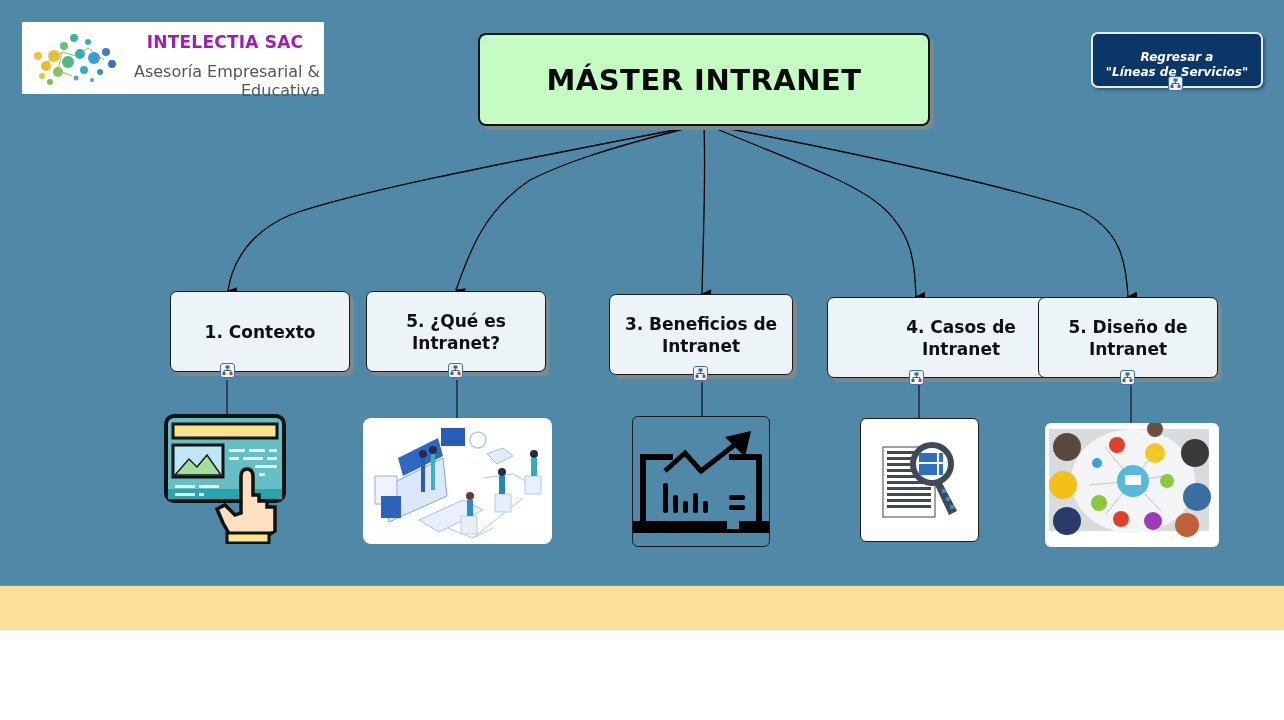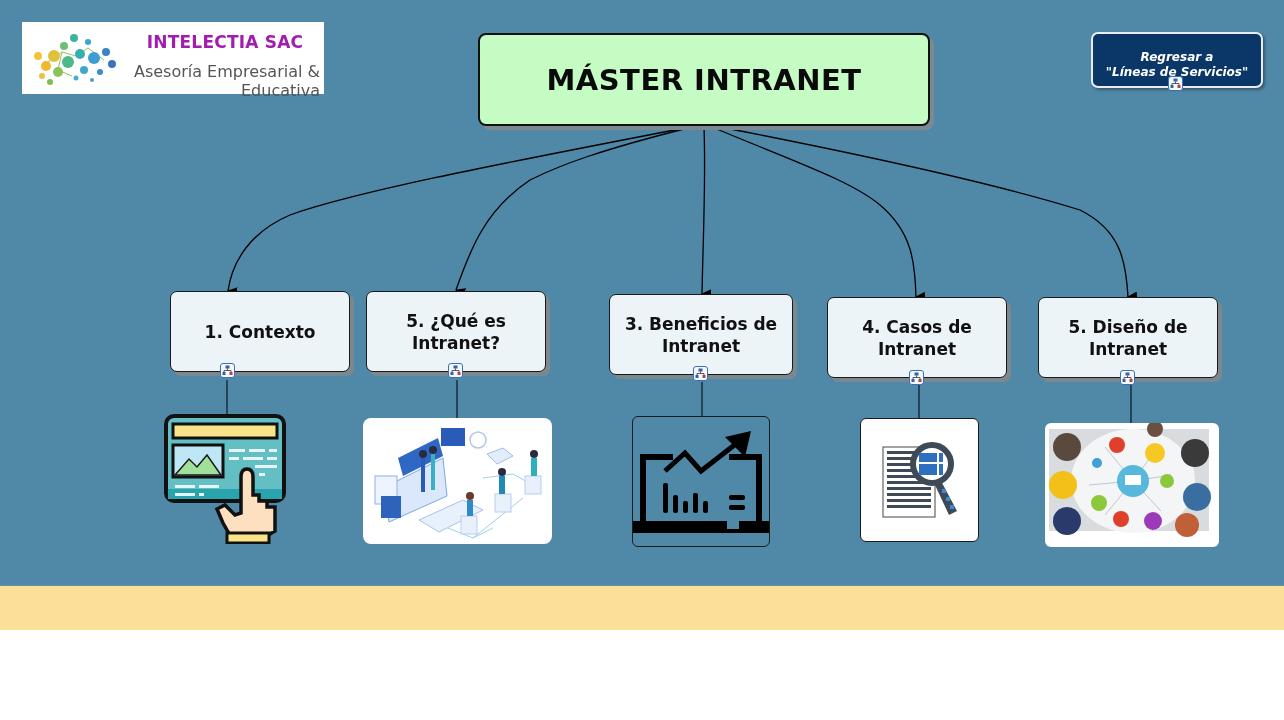--- a/index.html
+++ b/index.html
@@ -102,21 +102,21 @@
 
 <div class="node" style="left:138px; top:291px; width:178px; height:79px;margin-left:32px;">
   <span>1. Contexto</span>
 </div>
 <div class="node" style="left:366px; top:291px; width:178px; height:79px;">
   <span style="width:150px">5. ¿Qué es Intranet?</span>
 </div>
 <div class="node" style="left:609px; top:294px; width:182px; height:79px;">
   <span style="width:170px">3. Beneficios de Intranet</span>
 </div>
-<div class="node" style="left:827px; top:297px; width:178px; height:79px;">
+<div class="node" style="left:827px; top:297px; width:178px; height:79px;padding-left:44px;">
   <span style="width:130px">4. Casos de Intranet</span>
 </div>
 <div class="node" style="left:1038px; top:297px; width:178px; height:79px;">
   <span style="width:140px">5. Diseño de Intranet</span>
 </div>
 
 <div class="submap" style="left:220px; top:363px;">
   <svg width="11" height="11" viewBox="0 0 11 11">
       <rect x="3.5" y="0.5" width="4" height="3" fill="#3a5ea8"></rect>
       <path d="M5.5,3.5 V5.5 M2,5.5 H9 M2,5.5 V7 M9,5.5 V7" stroke="#333" stroke-width="0.8" fill="none"></path>

